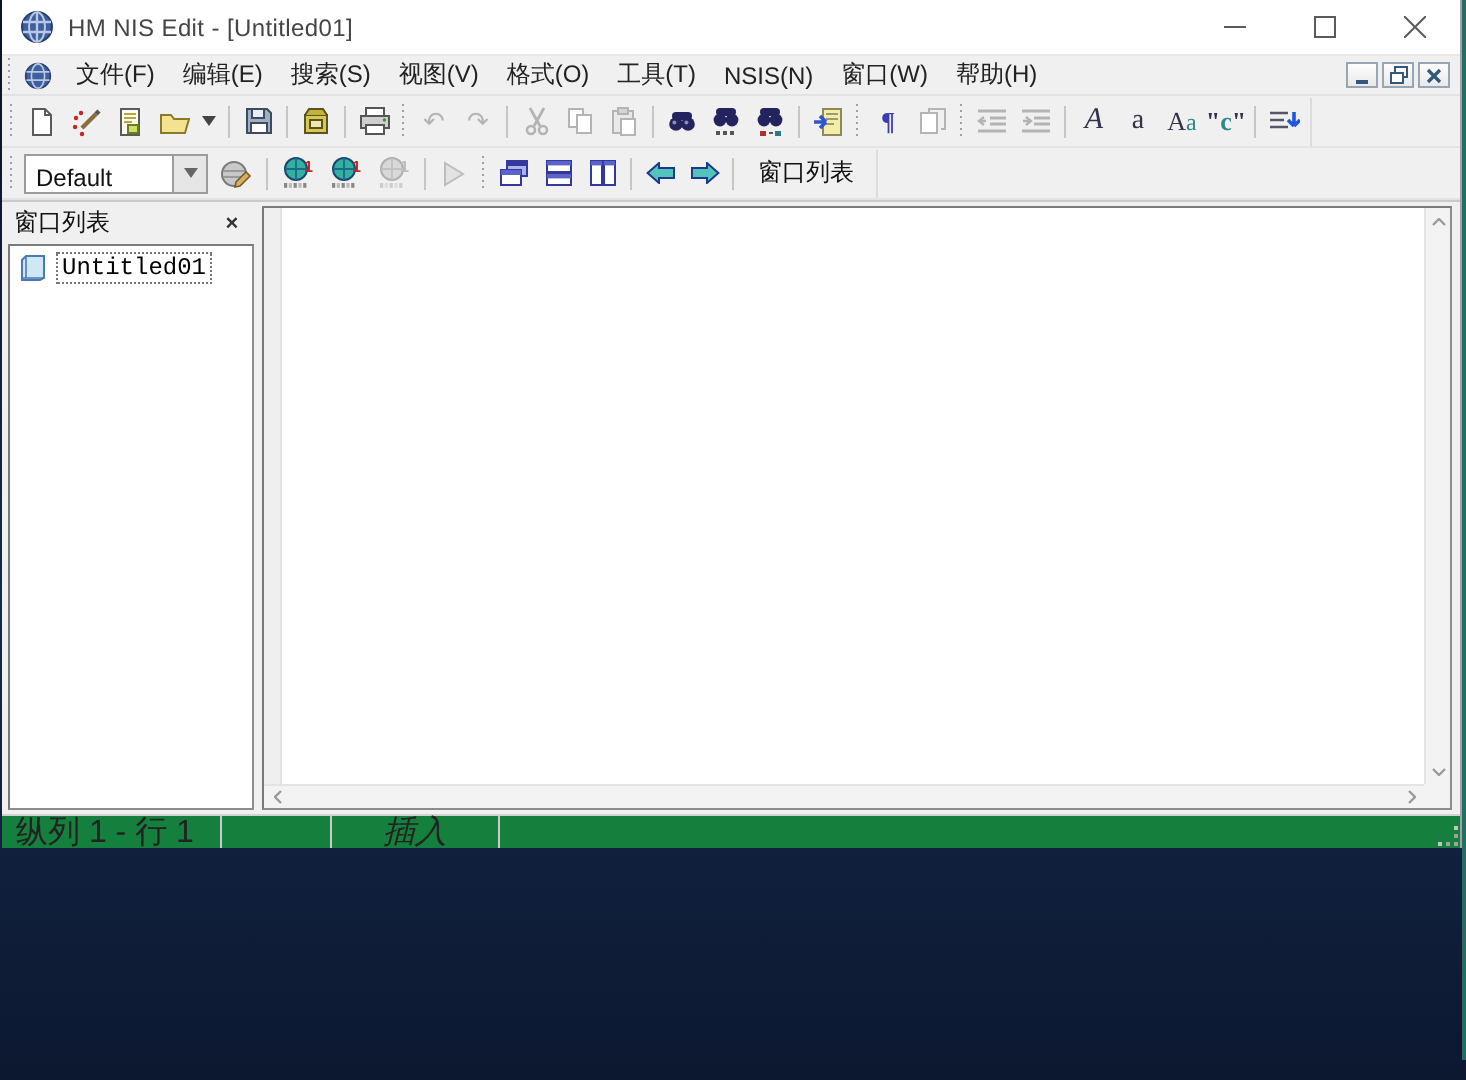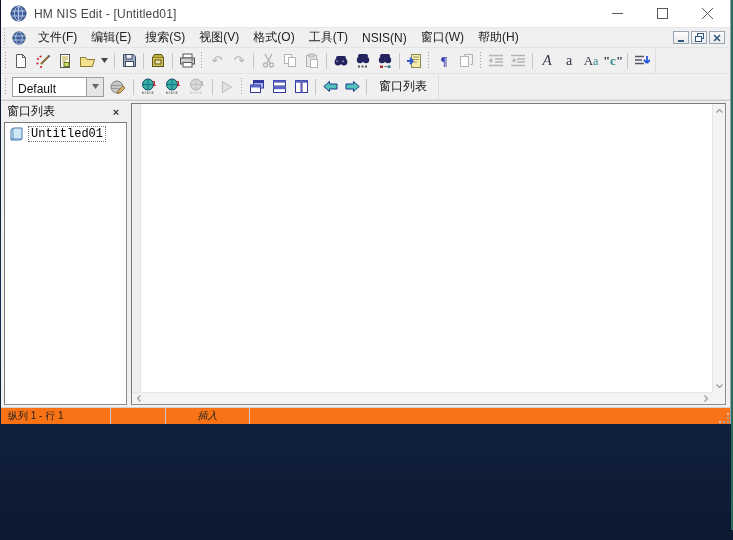--- a/index.html
+++ b/index.html
@@ -69,22 +69,22 @@
   .gutter{position:absolute;left:0;top:0;bottom:12px;width:9px;background:#efefef;border-right:1px solid #e2e2e2;}
   .edit-surface{position:absolute;left:10px;top:0;right:13px;bottom:12px;background:#fff;}
   .vscroll{position:absolute;right:0;top:0;width:13px;bottom:12px;background:#f3f3f3;border-left:1px solid #e4e4e4;}
   .vscroll .arr{position:absolute;left:0;width:13px;height:13px;display:flex;align-items:center;justify-content:center;}
   .vscroll .up{top:0;} .vscroll .down{bottom:0;}
   .hscroll{position:absolute;left:0;right:13px;bottom:0;height:12px;background:#f3f3f3;border-top:1px solid #e4e4e4;display:flex;justify-content:space-between;align-items:center;}
   .hscroll .arr{width:13px;height:12px;display:flex;align-items:center;justify-content:center;}
   .scroll-corner{position:absolute;right:0;bottom:0;width:13px;height:12px;background:#f3f3f3;}
 
   
-  .statusbar{position:absolute;left:0;right:0;bottom:0;height:17px;background:#f97316;
-    border-top:1px solid #d2d2d2;display:flex;align-items:flex-end;font-size:10px;color:#222;}
+  .statusbar{position:absolute;left:0;right:0;bottom:0;height:17px;background:#15803d;
+    border-top:1px solid #d2d2d2;display:flex;align-items:flex-end;font-size:16px;color:#222;}
   .sb-sec{height:100%;display:flex;align-items:center;border-right:1px solid #c9c9c9;}
   .sb-pos{width:110px;padding-left:7px;}
   .sb-empty{width:55px;}
   .sb-mode{width:84px;justify-content:center;font-style:italic;}
   .sb-fill{flex:1;border-right:none;}
   .sb-grip{width:14px;height:100%;display:flex;align-items:flex-end;justify-content:flex-end;}
 </style>
 </head>
 <body>
 

